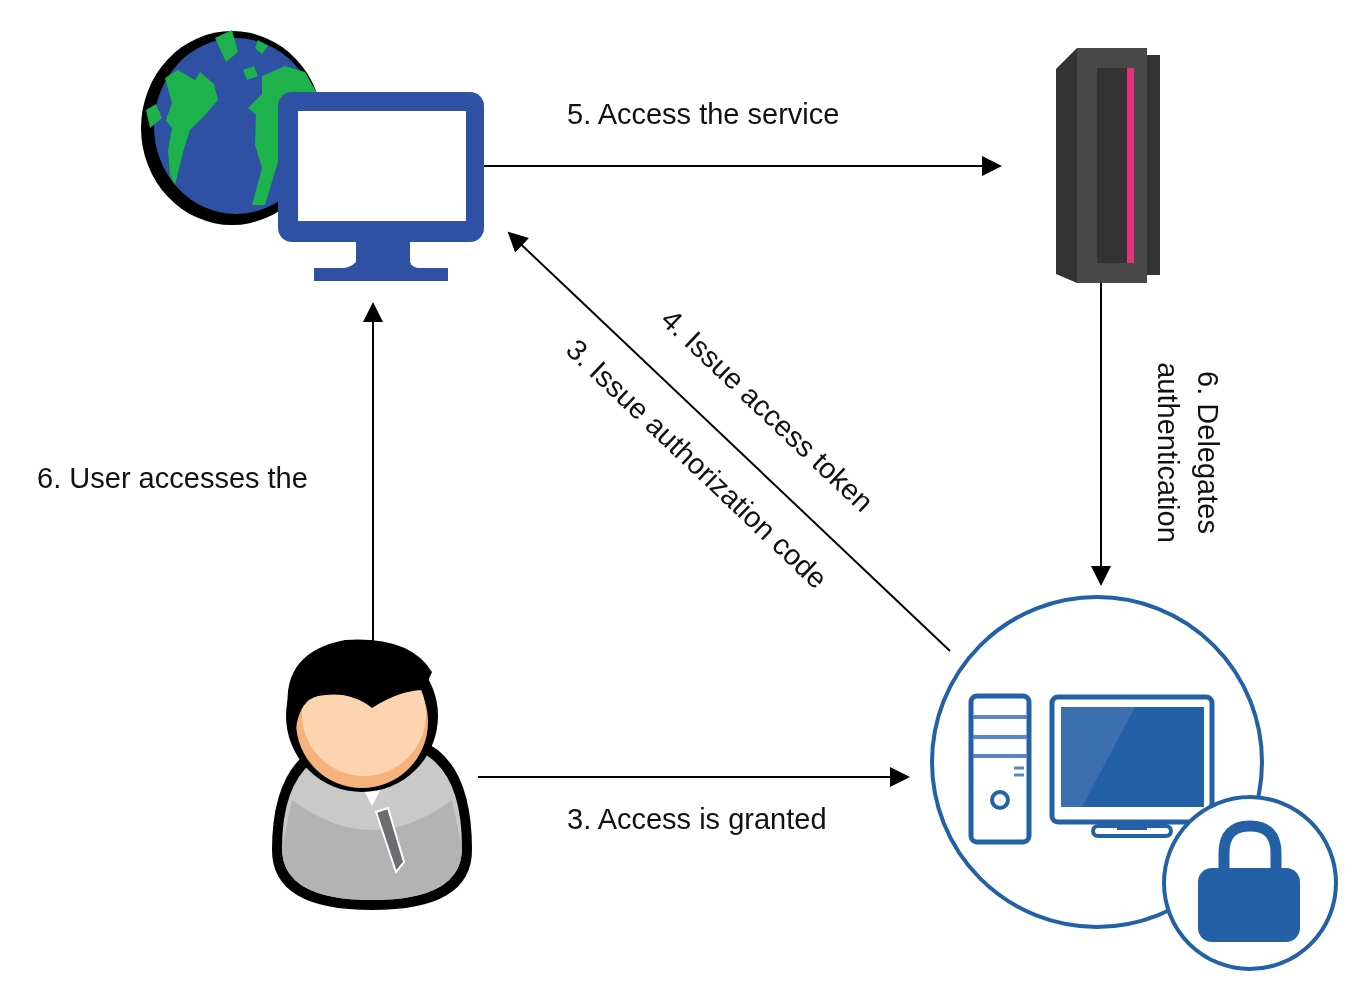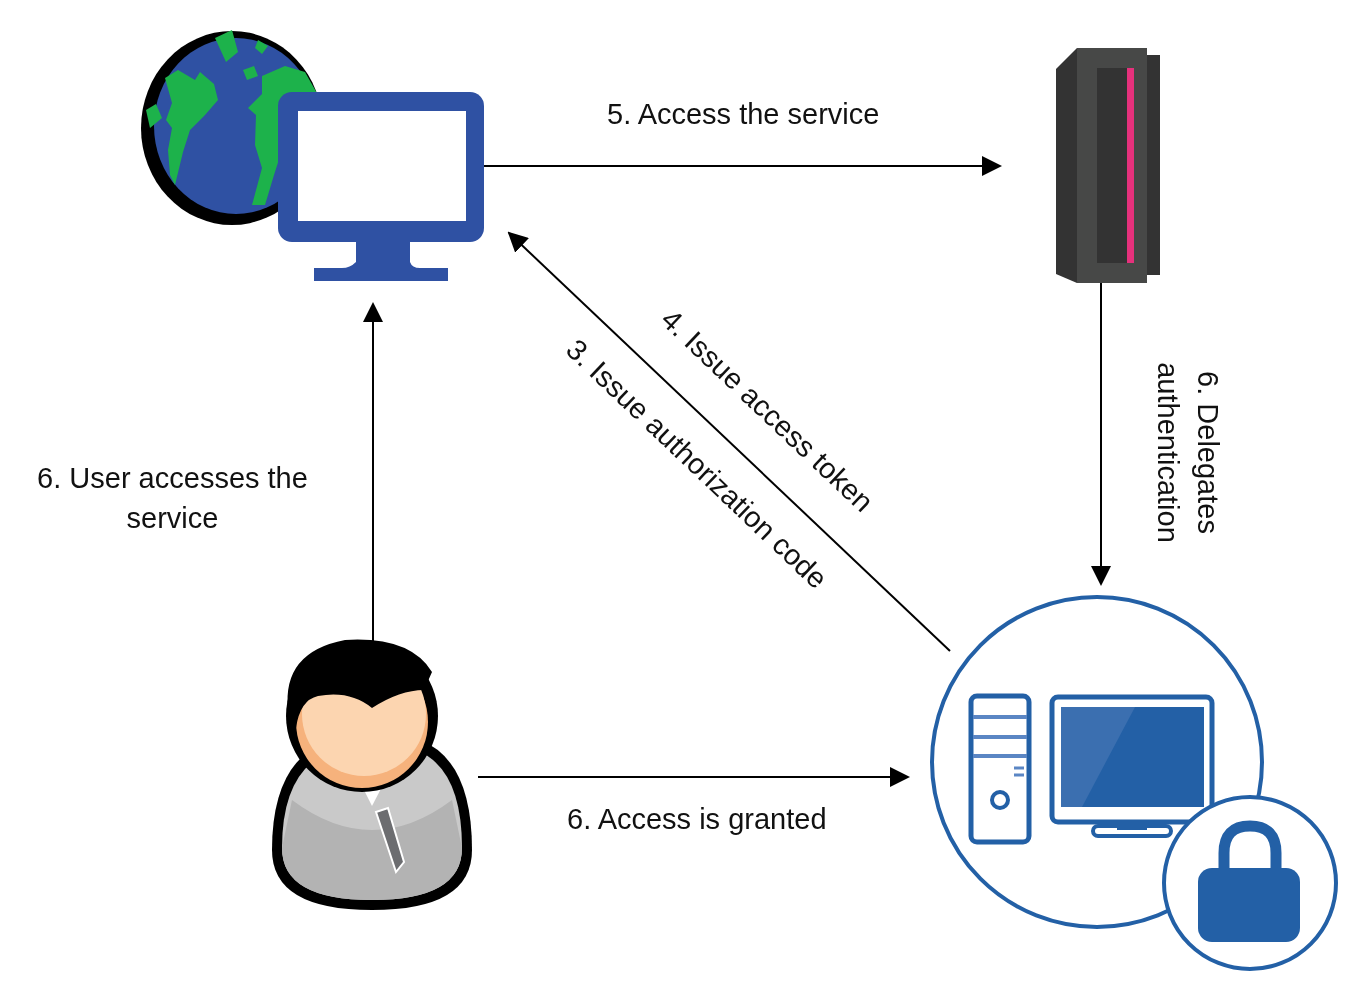--- a/index.html
+++ b/index.html
@@ -87,26 +87,25 @@
 
   <line x1="373" y1="652" x2="373" y2="304" stroke="#000" stroke-width="2" marker-end="url(#ahBig)"></line>
   <line x1="478" y1="777" x2="908" y2="777" stroke="#000" stroke-width="2" marker-end="url(#ahBig)"></line>
   <line x1="950" y1="651" x2="509" y2="233" stroke="#000" stroke-width="2" marker-end="url(#ahBig)"></line>
   <line x1="484" y1="166" x2="1000" y2="166" stroke="#000" stroke-width="2" marker-end="url(#ahBig)"></line>
   <line x1="1101" y1="283" x2="1101" y2="584" stroke="#000" stroke-width="2" marker-end="url(#ahBig)"></line>
 </svg>
 
 <div class="lbl lbl-center" style="left:20px; top:458px; width:305px;">
   <div>6. User accesses the</div>
-  <div>service</div>
 </div>
 
-<div class="lbl" style="left:567px; top:799px;">6. Access is granted</div>
+<div class="lbl" style="left:567px; top:799px;">3. Access is granted</div>
 
-<div class="lbl" style="left:567px; top:94px;margin-left:40px;">5. Access the service</div>
+<div class="lbl" style="left:567px; top:94px;">5. Access the service</div>
 
 <div class="lbl" style="left:652px; top:402px; transform-origin: 0 0; transform: translate(0,0) rotate(43.5deg); left:680px; top:300px;">4. Issue access token</div>
 
 <div class="lbl" style="transform-origin: 0 0; transform: rotate(43.5deg); left:585px; top:330px;">3. Issue authorization code</div>
 
 <div class="lbl lbl-center" style="transform-origin: 0 0; transform: rotate(90deg); left:1228px; top:350px; width:205px;">
   <div>6. Delegates</div>
   <div>authentication</div>
 </div>
 

